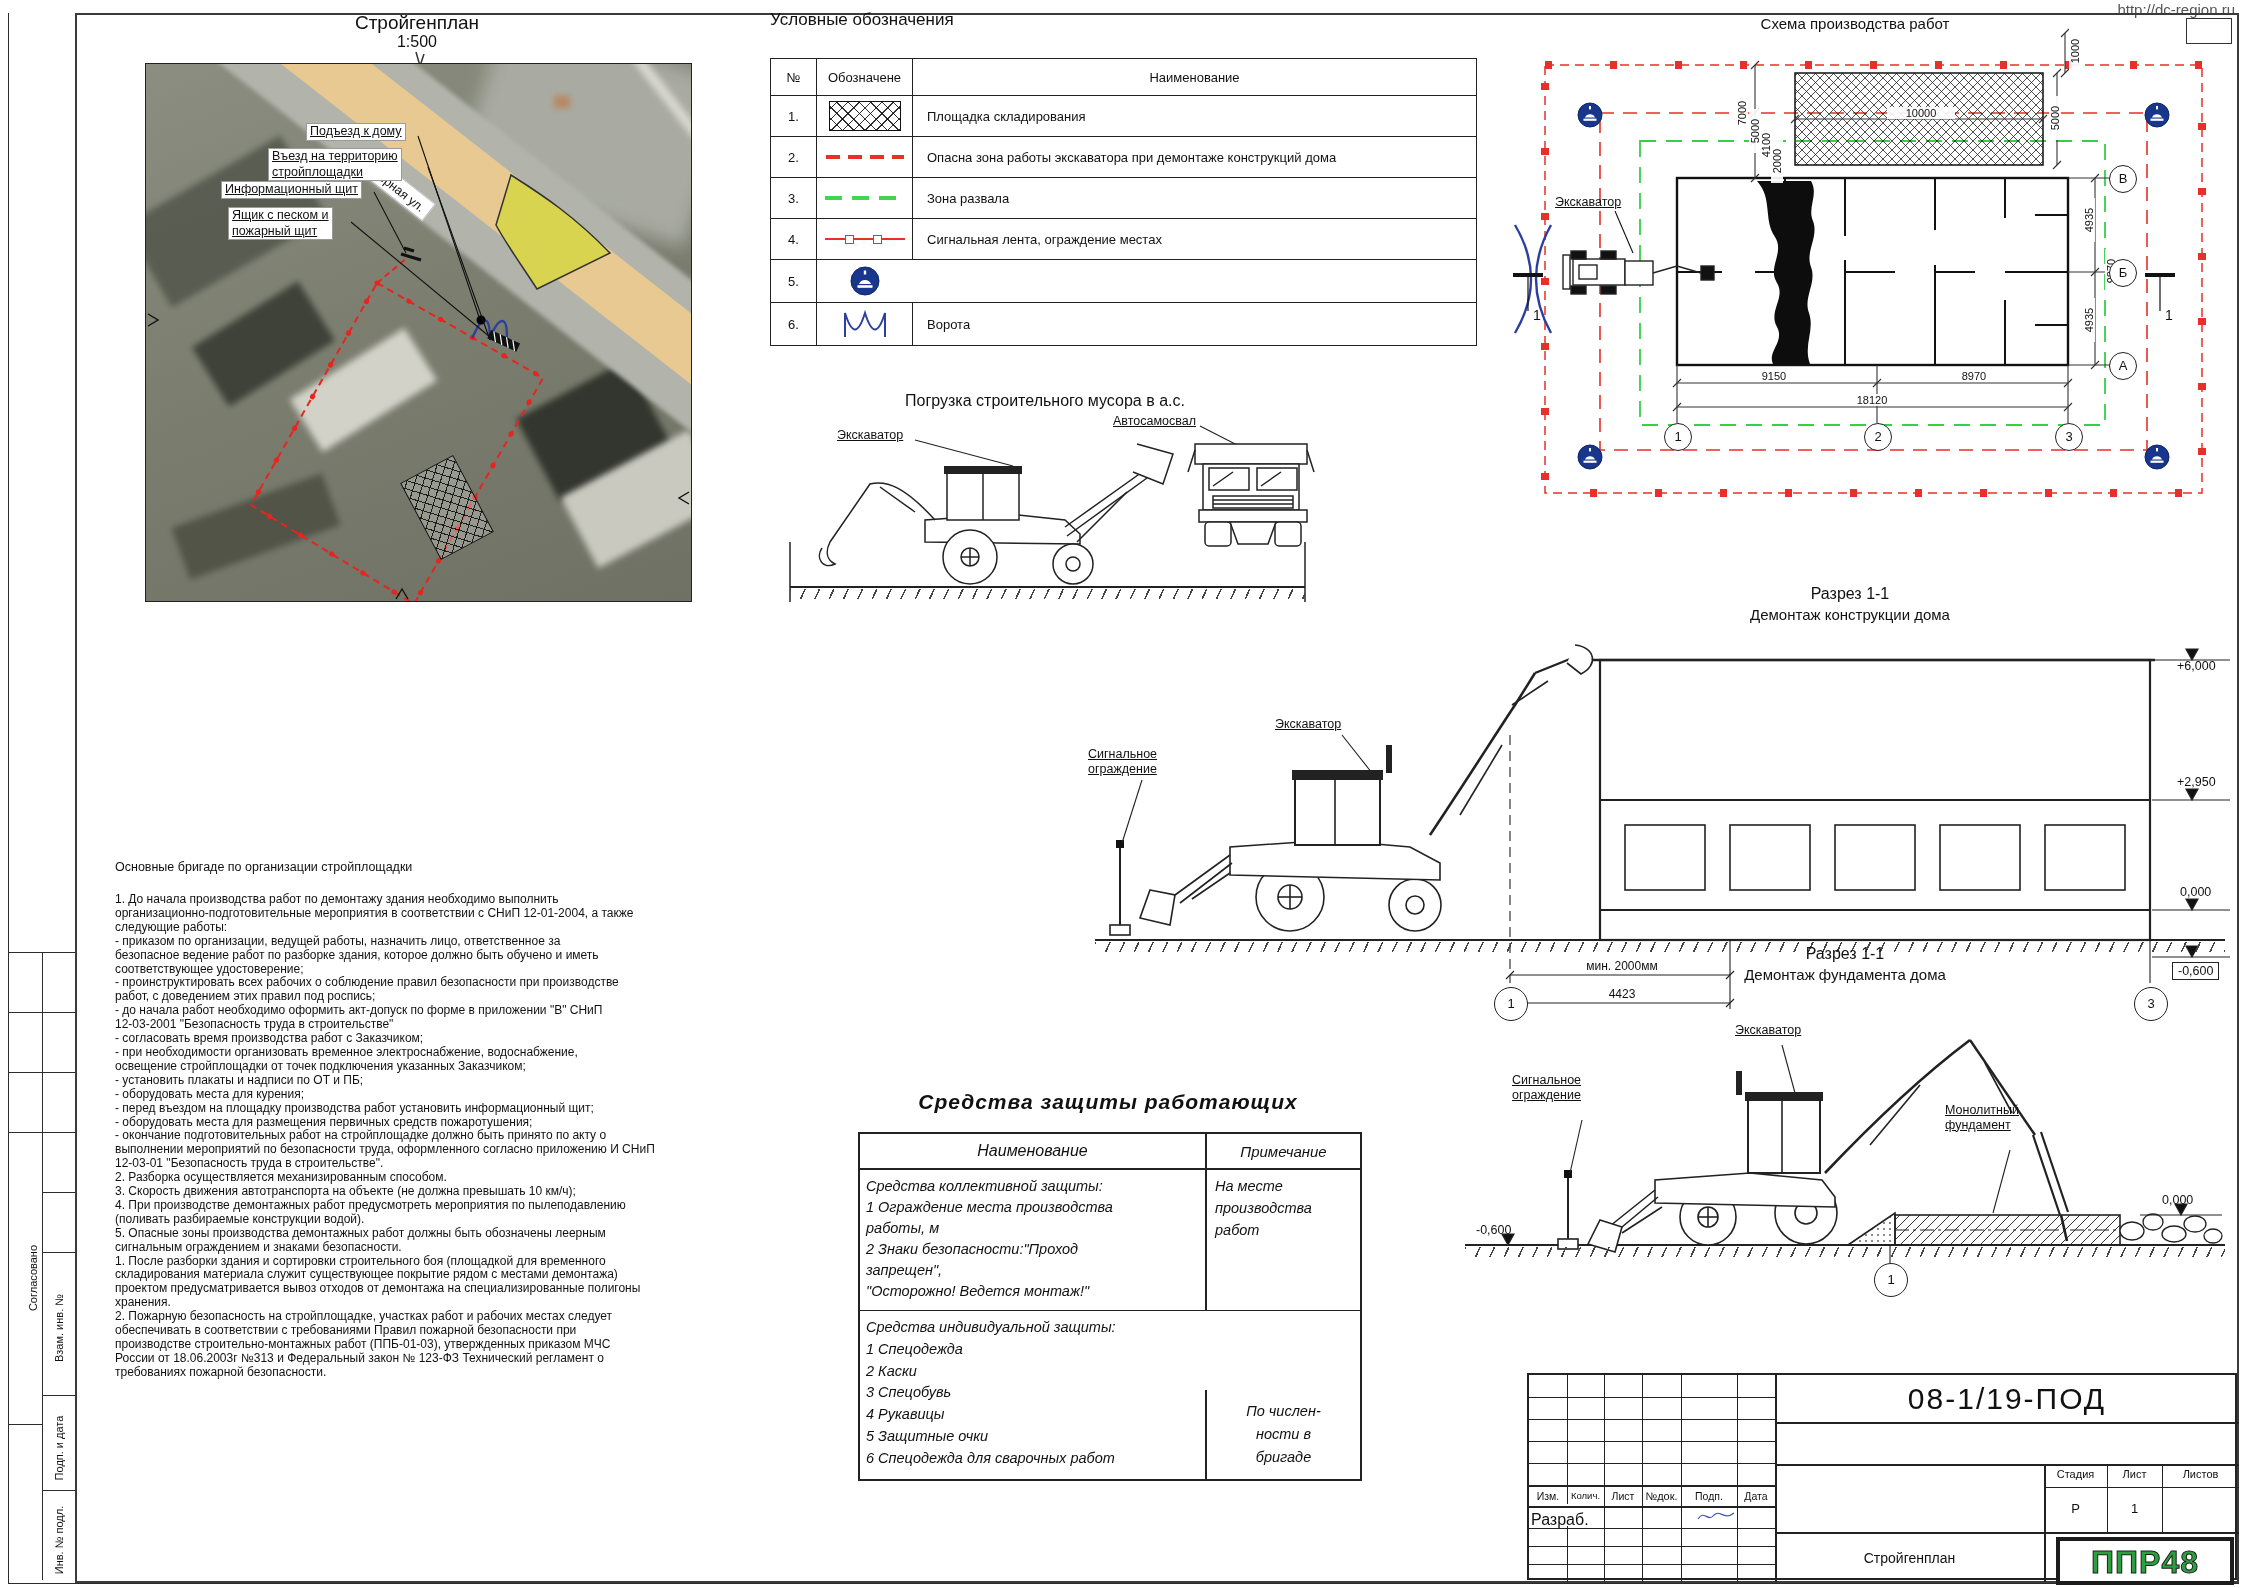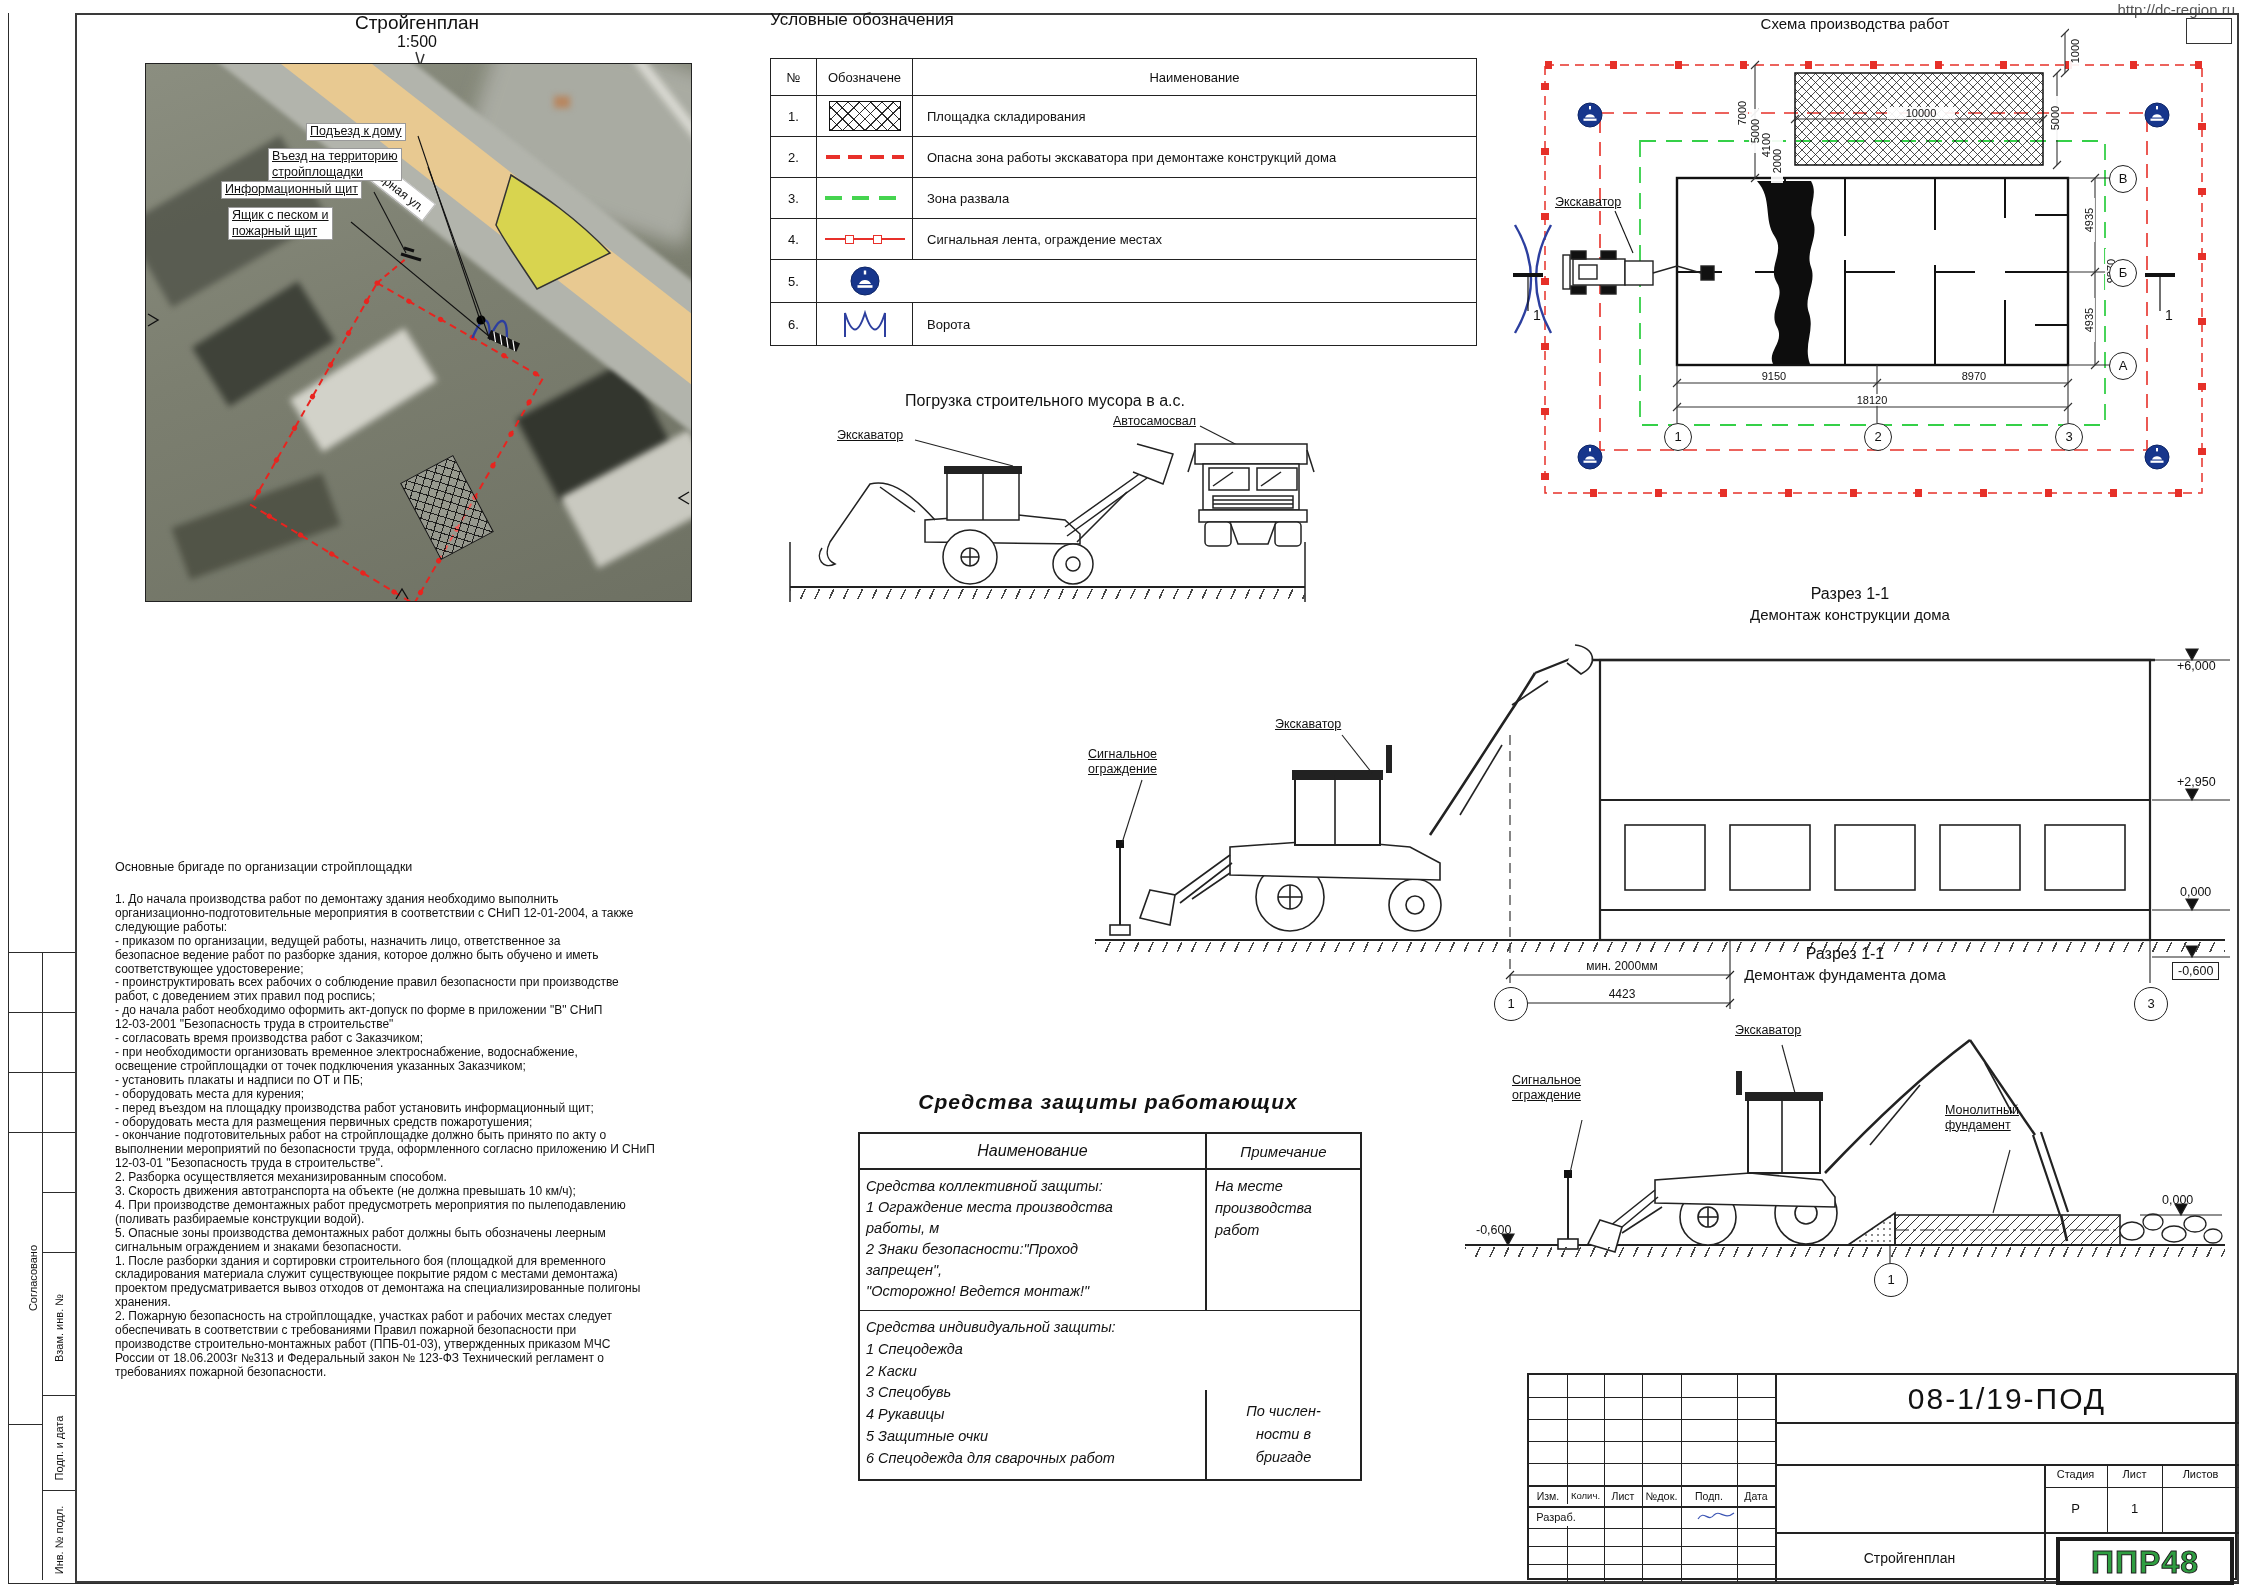--- a/index.html
+++ b/index.html
@@ -587,21 +587,21 @@
     <div class="hl" style="left:0;top:153px;width:246px;background:#222;"></div>
     <div class="hl" style="left:0;top:171px;width:246px;background:#222;"></div>
     <div class="hl" style="left:0;top:189px;width:246px;background:#222;"></div>
 
     <div class="tb-txt" style="left:0;top:115px;width:38px;">Изм.</div>
     <div class="tb-txt" style="left:38px;top:115px;width:37px;font-size:9.5px;">Колич.</div>
     <div class="tb-txt" style="left:75px;top:115px;width:38px;">Лист</div>
     <div class="tb-txt" style="left:113px;top:115px;width:39px;font-size:11px;">№док.</div>
     <div class="tb-txt" style="left:152px;top:115px;width:56px;">Подп.</div>
     <div class="tb-txt" style="left:208px;top:115px;width:38px;">Дата</div>
-    <div class="tb-txt" style="left:2px;top:136px;width:50px;text-align:center;font-size:11px;">Разраб.</div>
+    <div class="tb-txt" style="left:2px;top:136px;width:50px;text-align:right;font-size:16px;">Разраб.</div>
 
     <svg width="50" height="18" viewBox="0 0 50 18" style="left:165px;top:132px;">
       <path d="M4,12 C10,2 14,16 20,8 C26,2 30,14 40,6" fill="none" stroke="#3c55b4" stroke-width="1.2"></path>
     </svg>
 
     <div class="hl" style="left:246px;top:47px;width:464px;background:#222;height:2px;"></div>
     <div class="hl" style="left:246px;top:89px;width:464px;background:#222;height:2px;"></div>
     <div class="lbl ctr" style="left:246px;top:6px;width:464px;font-size:30px;letter-spacing:2px;">08-1/19-ПОД</div>
     <div class="vl" style="left:515px;top:89px;height:118px;background:#222;width:2px;"></div>
     <div class="vl" style="left:578px;top:89px;height:68px;background:#222;"></div>

